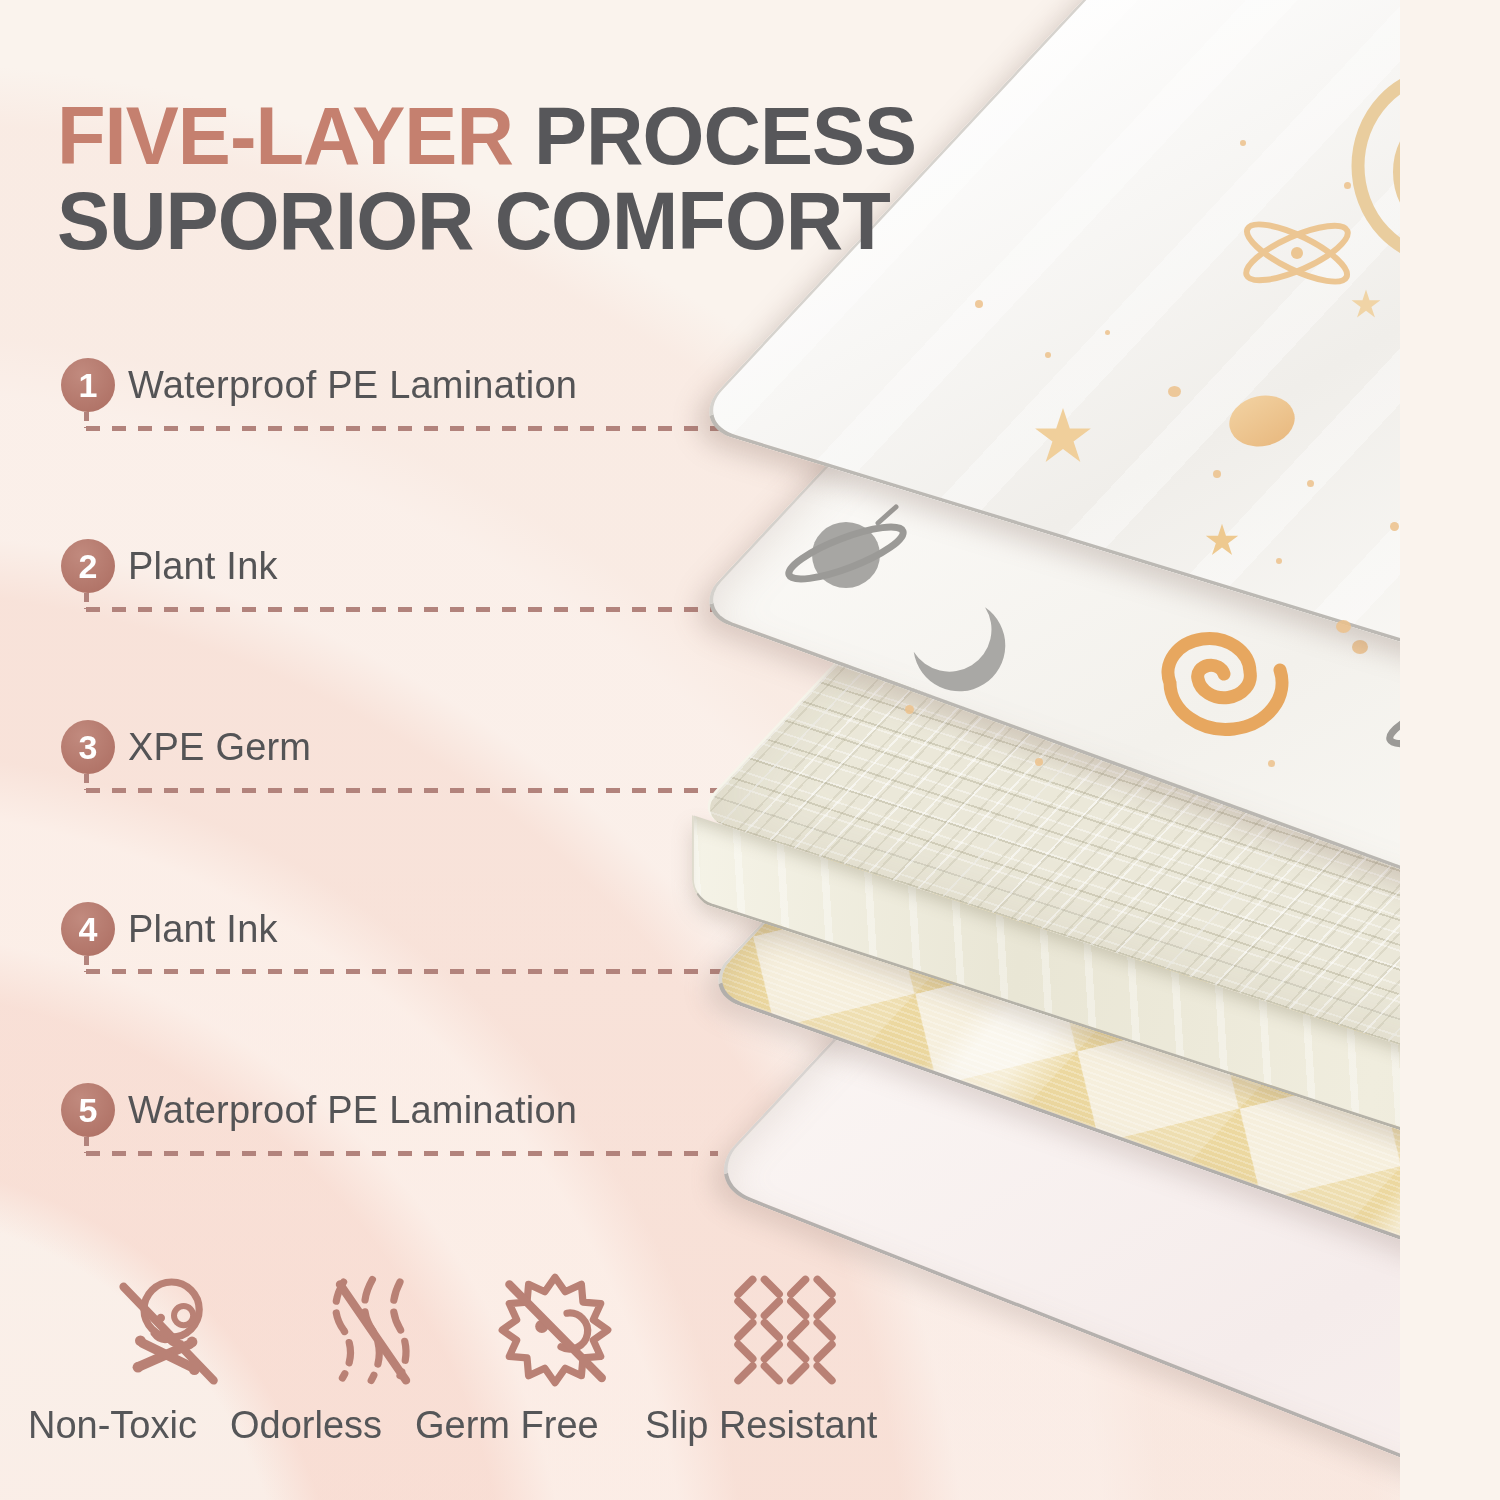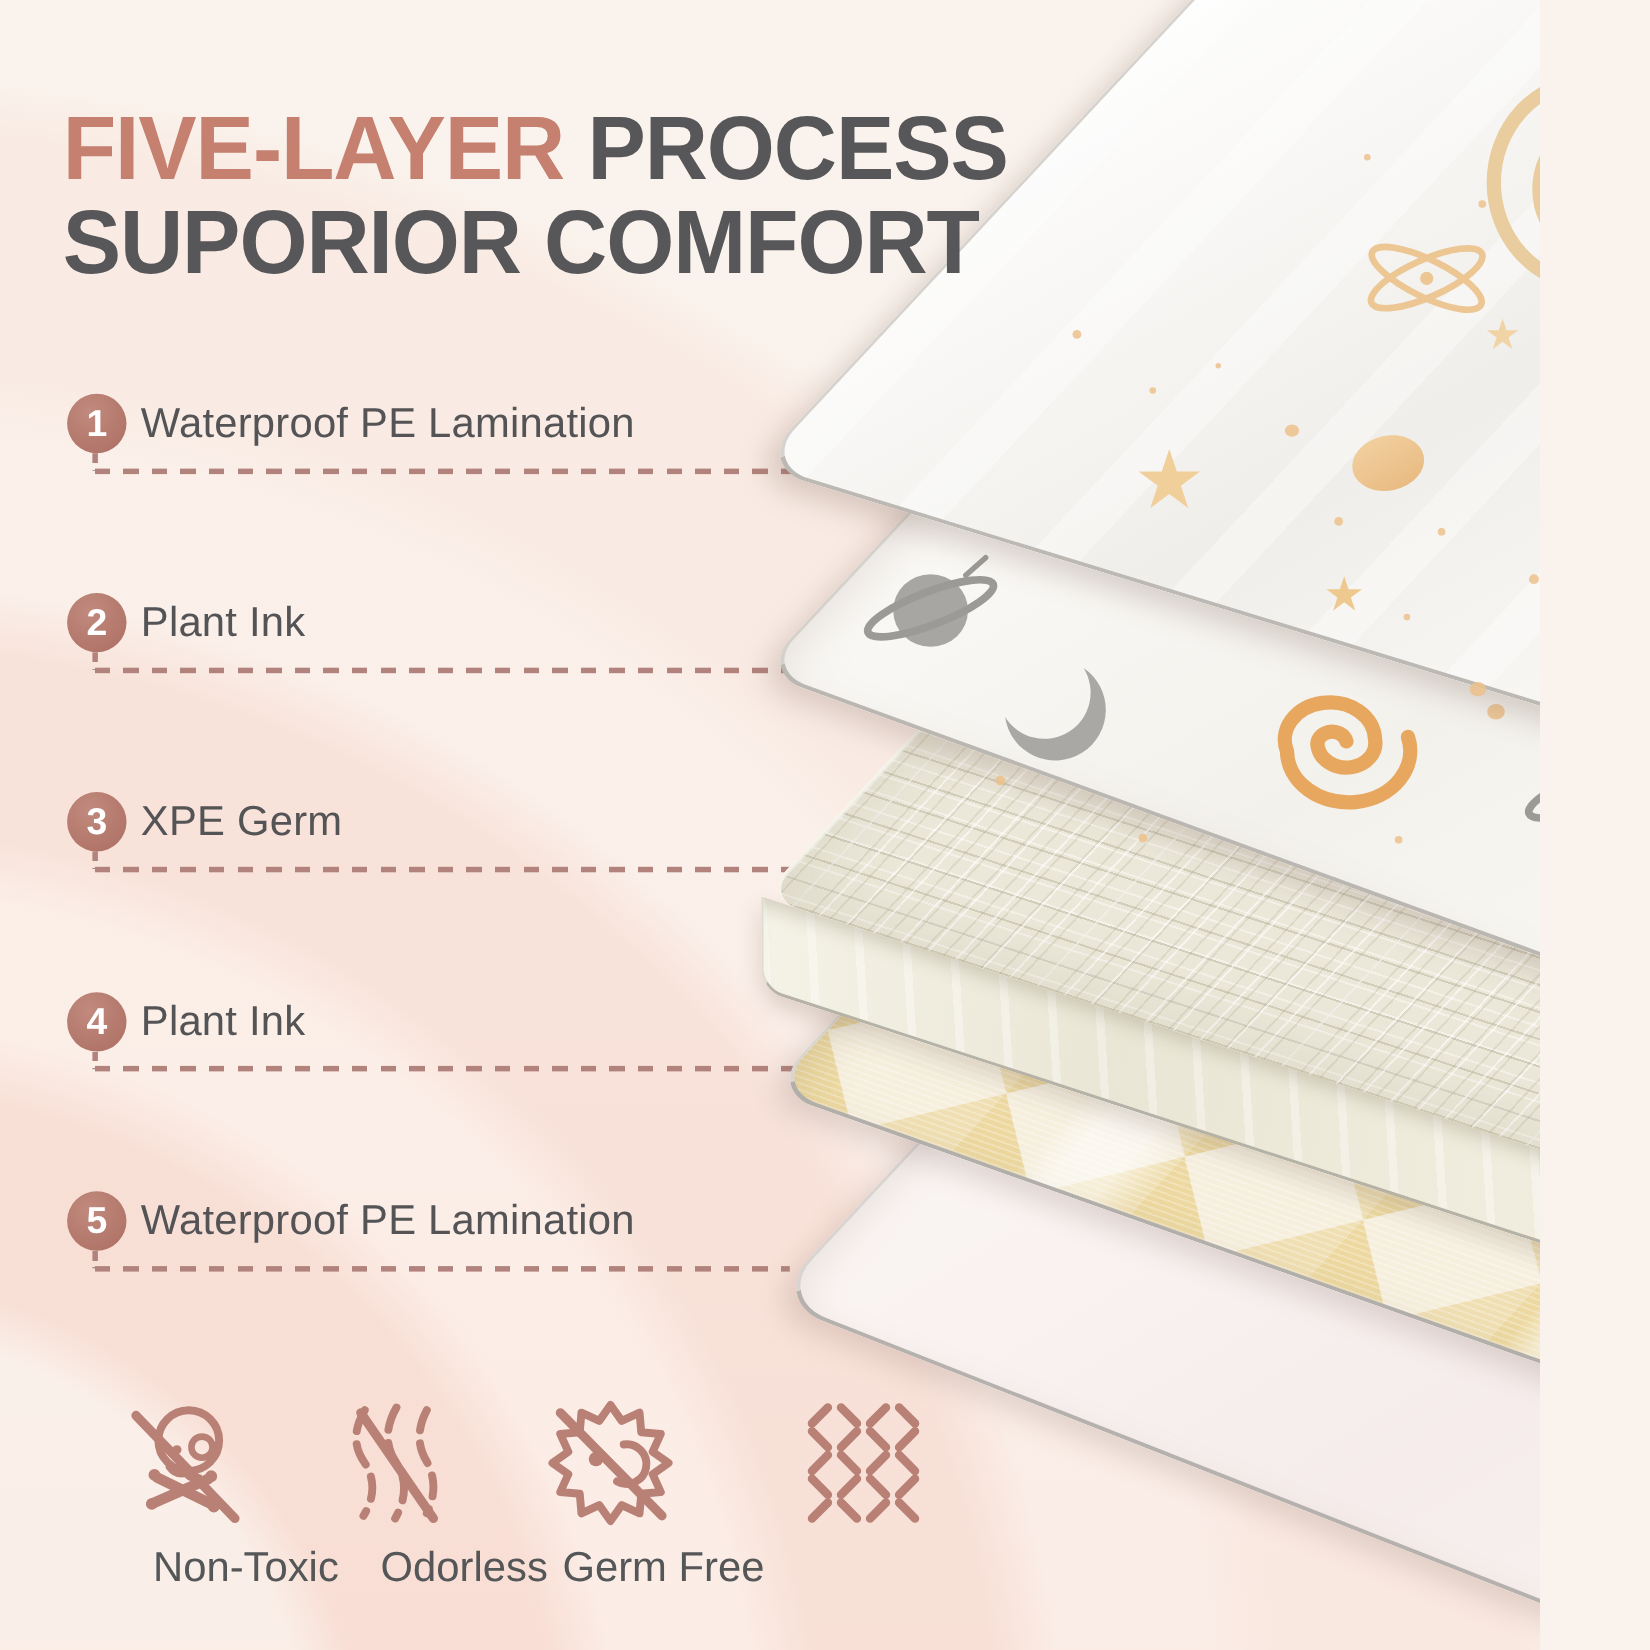--- a/index.html
+++ b/index.html
@@ -81,21 +81,21 @@
   .num-badge{position:absolute;width:54px;height:54px;border-radius:50%;z-index:6;
     background:radial-gradient(circle at 38% 30%,#c18a7e,#ac6d61);color:#fff;
     font-size:34px;font-weight:700;line-height:54px;text-align:center;}
   .callout-label{position:absolute;z-index:6;font-size:38px;color:#545456;line-height:54px;
     white-space:nowrap;letter-spacing:.2px;}
   .vtick{position:absolute;width:5px;z-index:5;
     background:repeating-linear-gradient(180deg,#b2837c 0 9px,rgba(0,0,0,0) 9px 15px);}
   .leader{position:absolute;height:5px;z-index:5;
     background:repeating-linear-gradient(90deg,#b2837c 0 14px,rgba(0,0,0,0) 14px 26px);}
   
-  .feature{position:absolute;width:280px;text-align:right;z-index:60;}
+  .feature{position:absolute;width:280px;text-align:left;z-index:60;}
   .feature svg{display:block;margin:0 auto;}
   .feature-label{margin-top:14px;font-size:38px;color:#555658;}
   svg .st{stroke:#b98175;stroke-linecap:round;stroke-linejoin:round;fill:none;}
   svg .fl{fill:#b98175;}
 </style>
 </head>
 <body>
 
 <div id="canvas">
   <div class="bg-sweep"></div>
@@ -217,21 +217,21 @@
       <path class="st" d="M27,80 L68,62" stroke-width="8"></path>
       <path class="st" d="M29,61 L70,81" stroke-width="8"></path>
       <circle class="fl" cx="25" cy="81" r="4.5"></circle>
         <circle class="fl" cx="27" cy="59" r="4.5"></circle>
       <circle class="fl" cx="70" cy="60" r="4.5"></circle>
         <circle class="fl" cx="72" cy="83" r="4.5"></circle>
       <path class="st" d="M13,14 L88,92" stroke-width="7"></path>
     </svg>
     <div class="feature-label">Non-Toxic</div>
   </div>
-  <div class="feature" style="left:218px;top:1270px">
+  <div class="feature" style="left:230px;top:1270px">
     <svg width="120" height="120" viewBox="0 0 100 100">
       <path class="st" d="M28,10 q-13,22 0,40 q12,19 -1,40" stroke-width="6" stroke-dasharray="17 10"></path>
       <path class="st" d="M52,8 q-13,23 0,42 q12,19 -1,42" stroke-width="6" stroke-dasharray="18 10"></path>
       <path class="st" d="M75,10 q-11,21 0,39 q10,19 0,39" stroke-width="6" stroke-dasharray="16 10"></path>
       <path class="st" d="M25,12 L80,92" stroke-width="7"></path>
     </svg>
     <div class="feature-label">Odorless</div>
   </div>
   <div class="feature" style="left:415px;top:1270px">
     <svg width="120" height="120" viewBox="0 0 100 100">
@@ -260,14 +260,15 @@
         <line x1="11" y1="62" x2="23" y2="74"></line>
           <line x1="33" y1="74" x2="45" y2="62"></line>
           <line x1="55" y1="62" x2="67" y2="74"></line>
           <line x1="77" y1="74" x2="89" y2="62"></line>
         <line x1="11" y1="92" x2="23" y2="80"></line>
           <line x1="33" y1="80" x2="45" y2="92"></line>
           <line x1="55" y1="92" x2="67" y2="80"></line>
           <line x1="77" y1="80" x2="89" y2="92"></line>
       </g>
     </svg>
+    <div class="feature-label">Slip Resistant</div>
   </div>
 </div>
 
 </body></html>

